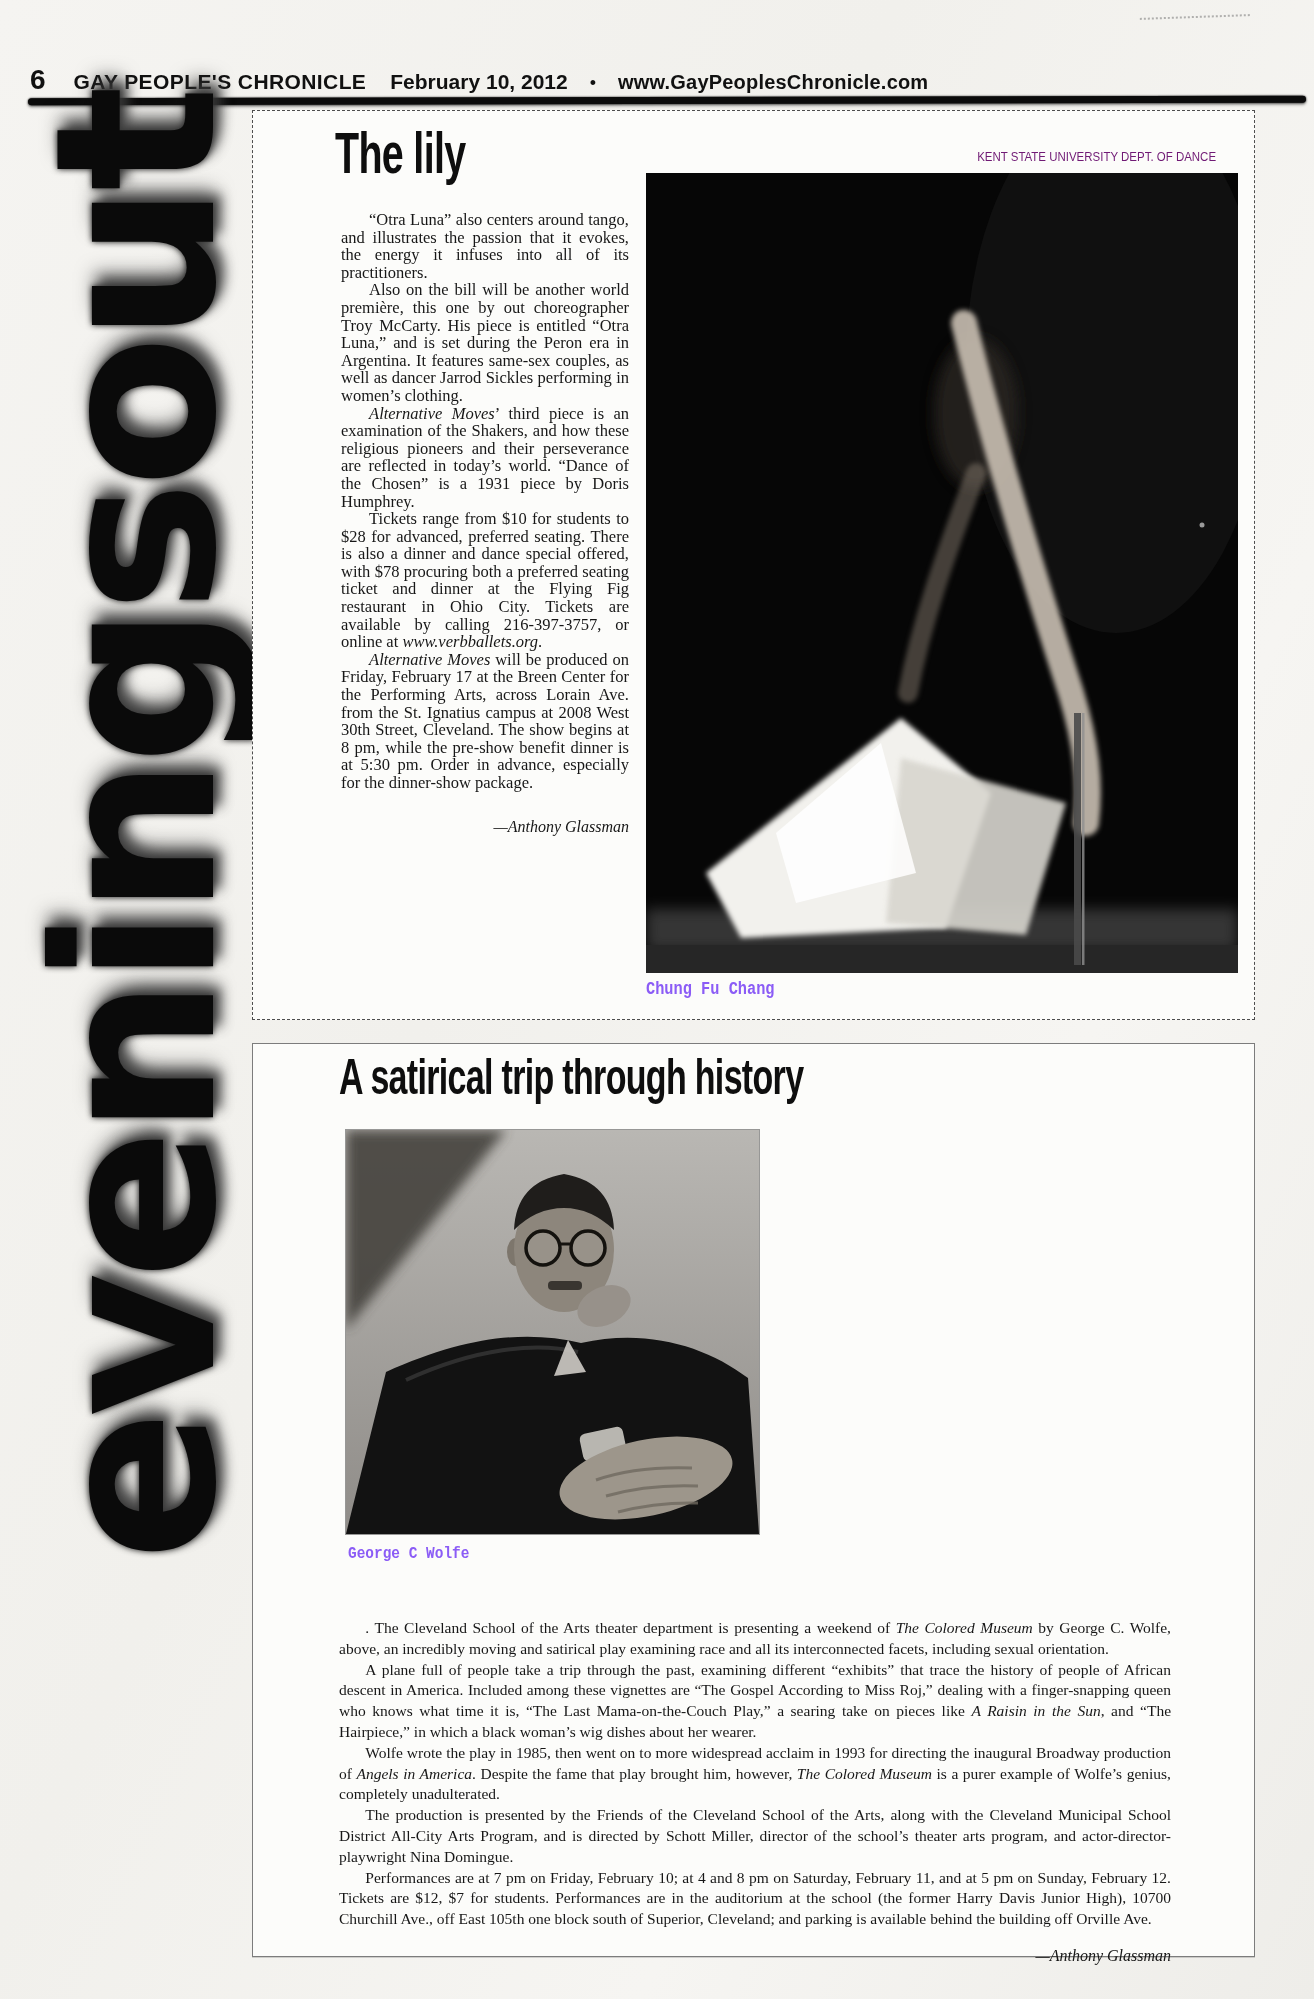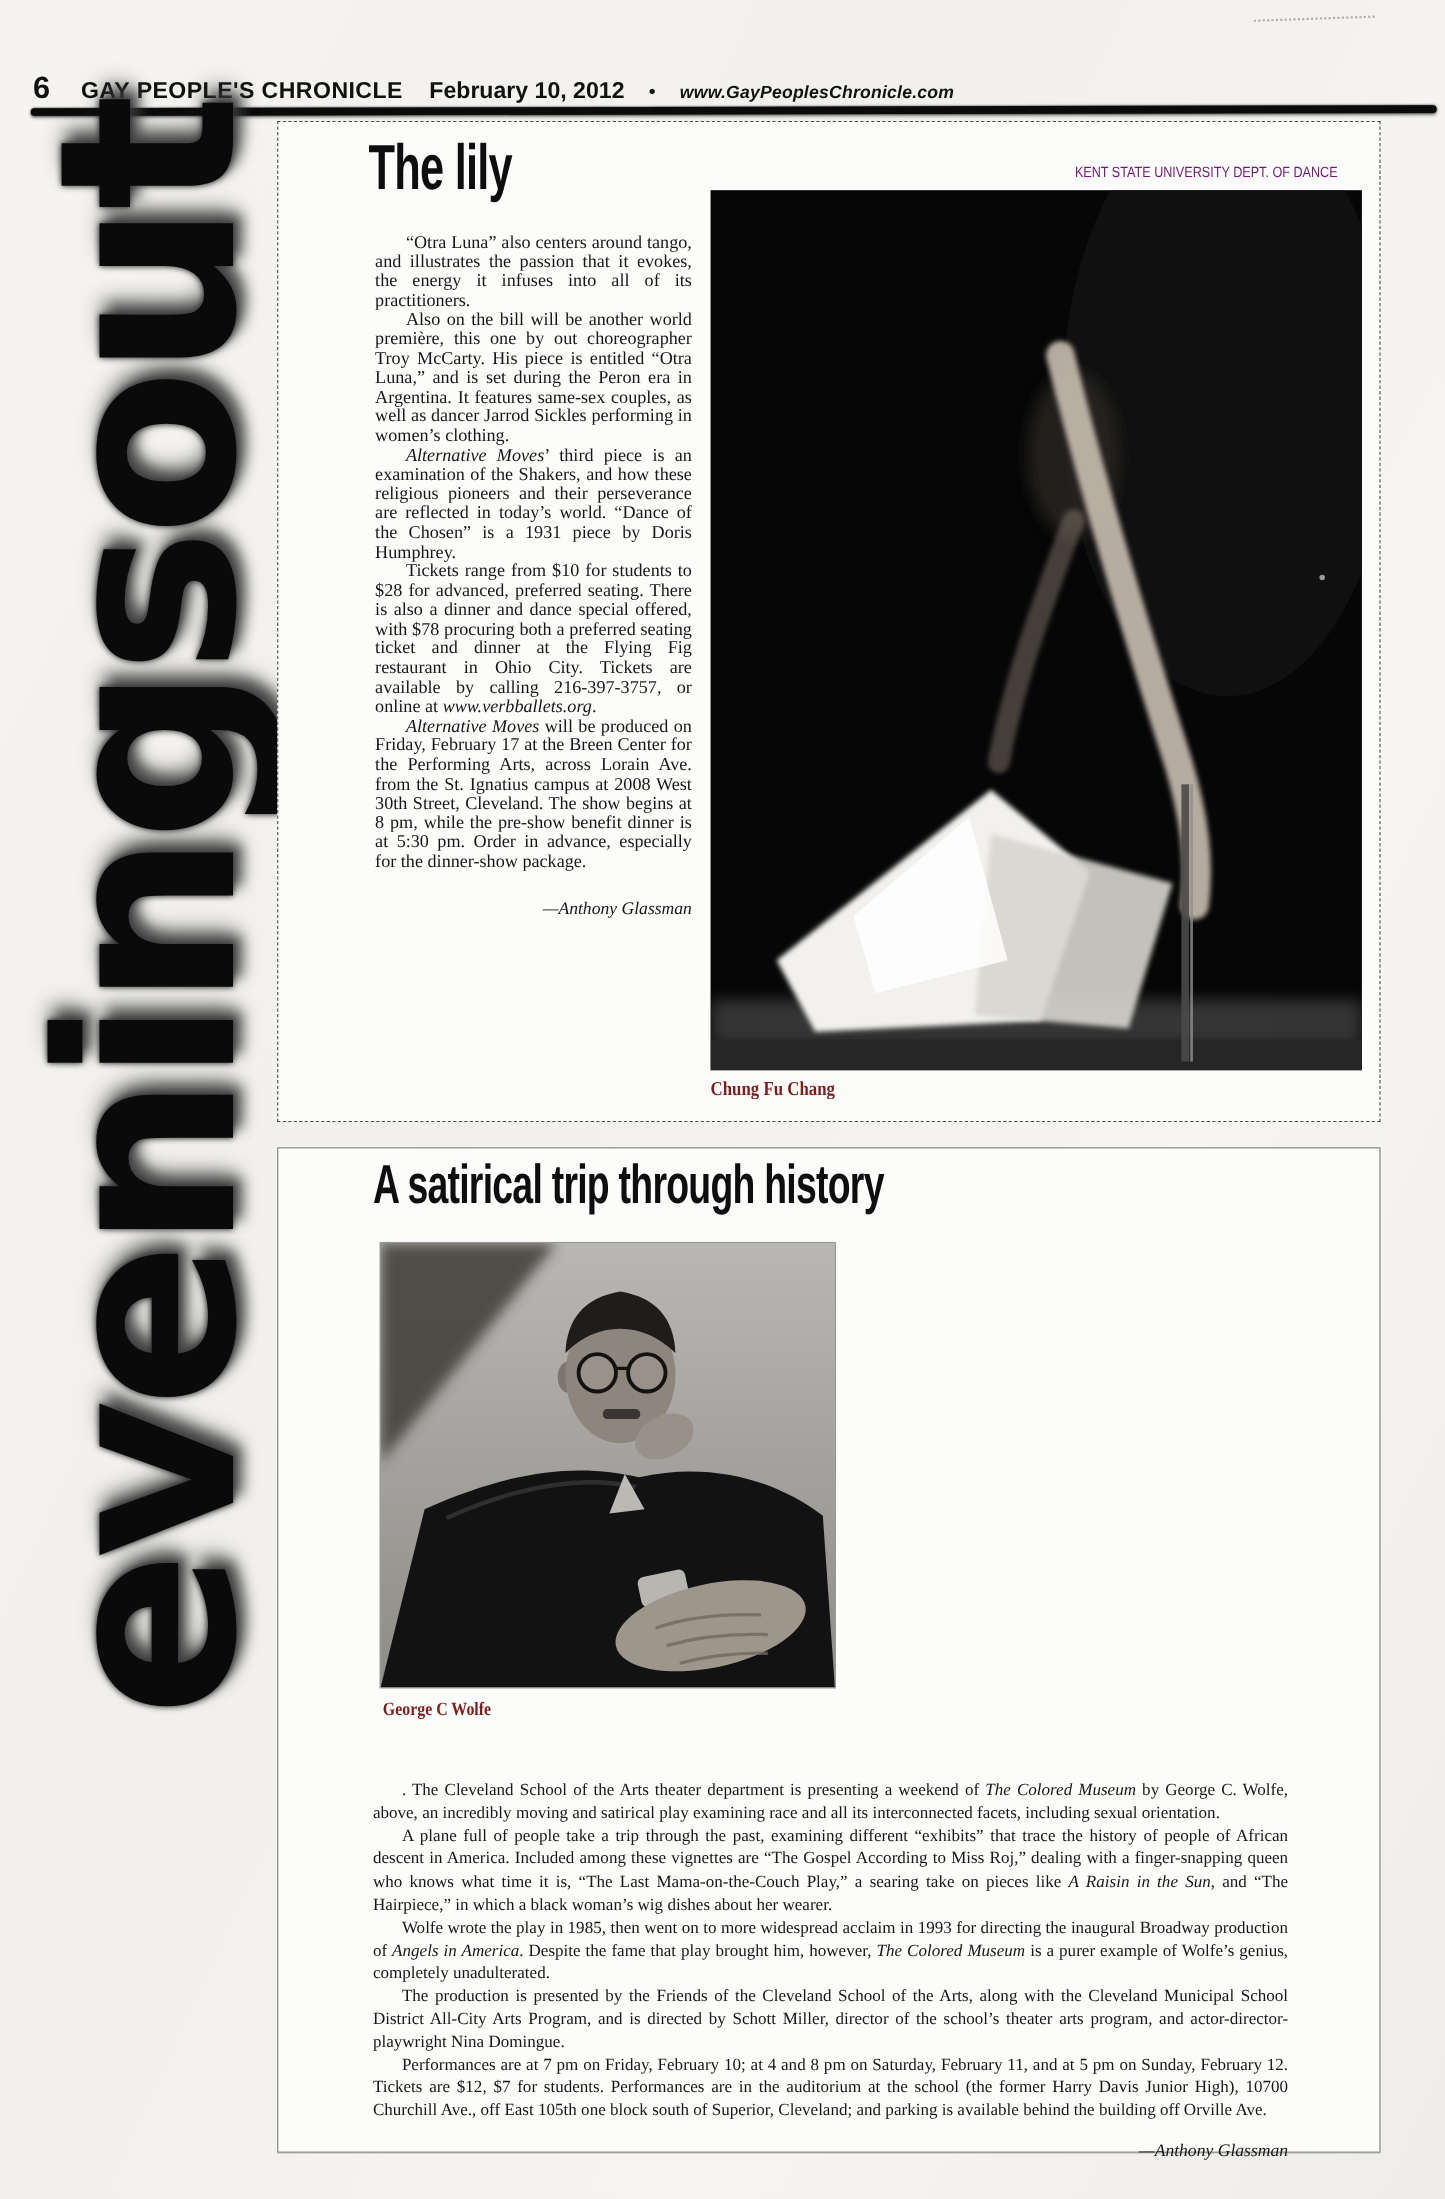--- a/index.html
+++ b/index.html
@@ -8,21 +8,21 @@
   .page{position:relative;width:1314px;height:1999px;
         background:linear-gradient(115deg,#f5f4f1 0%,#f1f0ec 40%,#f6f5f2 70%,#eeede9 100%);}
 
   
   .header{position:absolute;left:30px;top:64px;width:1260px;display:flex;align-items:baseline;
           font-family:"Liberation Sans","DejaVu Sans",sans-serif;font-weight:bold;color:#111;}
   .pageno{font-size:28px;margin-right:28px;}
   .mast{font-size:21px;letter-spacing:.4px;margin-right:24px;}
   .hdate{font-size:21px;margin-right:22px;}
   .hbullet{font-size:18px;margin-right:22px;font-weight:normal;}
-  .hsite{font-size:16px;letter-spacing:.2px;font-style:italic;}
+  .hsite{font-size:20px;letter-spacing:.2px;}
   .header-rule{position:absolute;left:28px;top:97px;width:1278px;height:7px;background:#0b0b0b;
                border-radius:4px;transform:rotate(-0.12deg);box-shadow:0 2px 3px rgba(0,0,0,.4),0 0 2px #000;}
   .scan-artifact{position:absolute;left:1140px;top:16px;width:110px;height:10px;
                  border-top:2px dotted rgba(120,120,120,.55);transform:rotate(-2deg);}
 
   
   .vbanner{position:absolute;left:26px;top:92px;width:240px;height:1400px;z-index:1;}
   .vtext{position:absolute;left:2px;top:0;transform-origin:0 0;
          transform:rotate(-90deg) translateX(-100%);
          font-family:"DejaVu Sans",sans-serif;font-weight:bold;font-size:222px;line-height:.98;
@@ -39,22 +39,22 @@
             font-weight:bold;color:#0e0e0e;white-space:nowrap;}
   .cond{display:inline-block;transform:scaleX(.68);transform-origin:0 50%;}
   .cond85{display:inline-block;transform:scaleX(.85);transform-origin:0 50%;}
   .a1-title{left:82px;top:8px;font-size:58px;letter-spacing:-1px;}
   .a2-title{left:86px;top:4px;font-size:50px;letter-spacing:-1px;}
 
   .credit{position:absolute;right:38px;top:38px;font-family:Liberation Sans, sans-serif;
           font-size:13.5px;color:#701a75;white-space:nowrap;}
   .credit .cond85{transform-origin:100% 50%;}
 
-  .caption{position:absolute;font-family:Liberation Serif, serif;
-           font-weight:bold;font-size:18px;color:#7f1d1d;white-space:nowrap;}
+  .caption{position:absolute;font-family:Liberation Mono, monospace;
+           font-weight:bold;font-size:18px;color:#8b5cf6;white-space:nowrap;}
 
   .bodytext p{margin:0;text-indent:1.7em;}
   .bodytext{text-align:justify;color:#171717;}
   .a1-col{position:absolute;left:88px;top:100px;width:288px;font-size:16.5px;line-height:17.6px;}
   .a2-body{position:absolute;left:86px;top:534px;width:832px;font-size:15.5px;line-height:20.8px;margin-top:40px;}
   .byline{text-align:right;font-style:italic;}
   .a1-col .byline{margin-top:26px;font-size:16px;}
   .a2-body .byline{margin-top:16px;font-size:16px;}
 
   .photo{position:absolute;overflow:hidden;}

